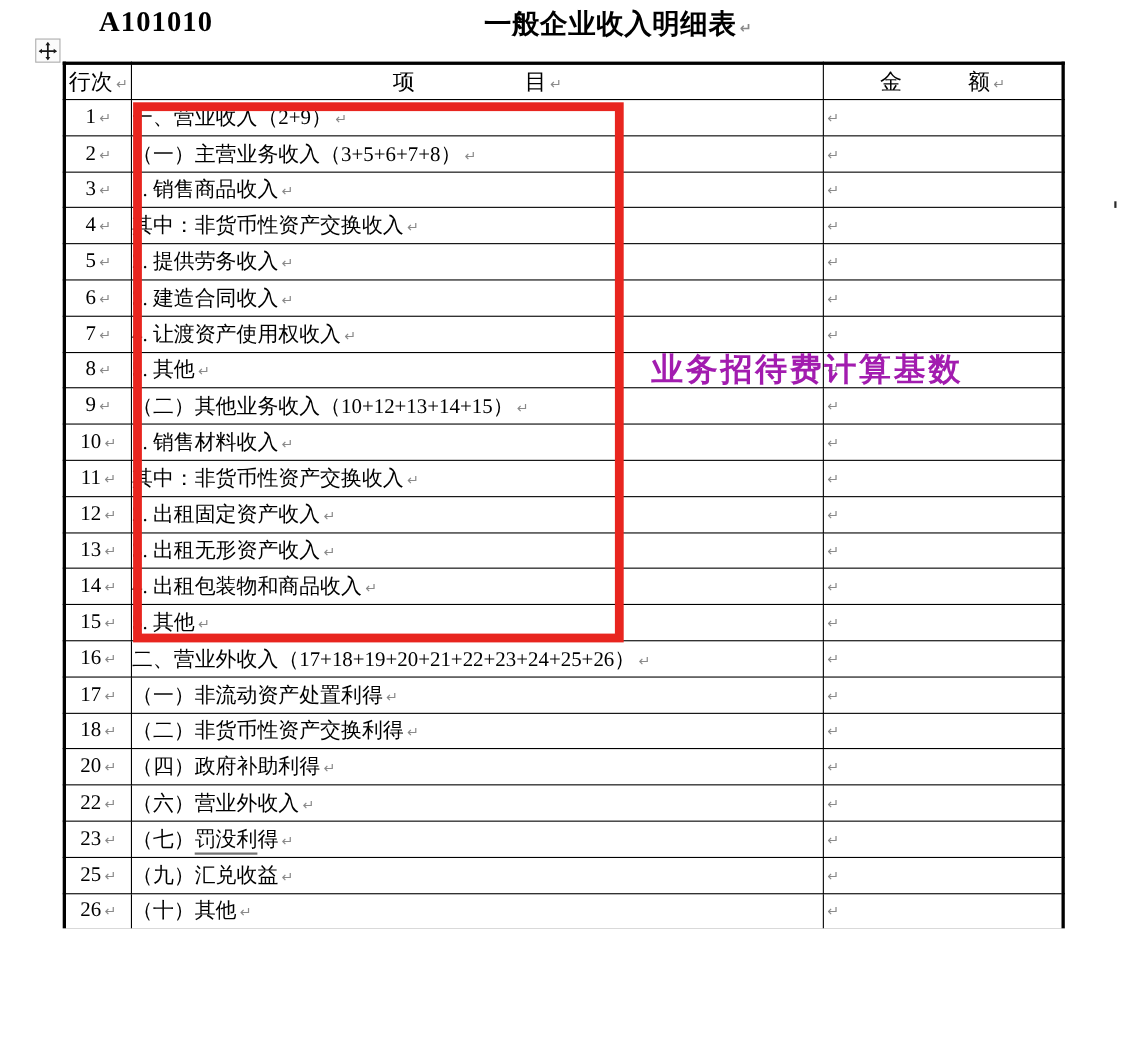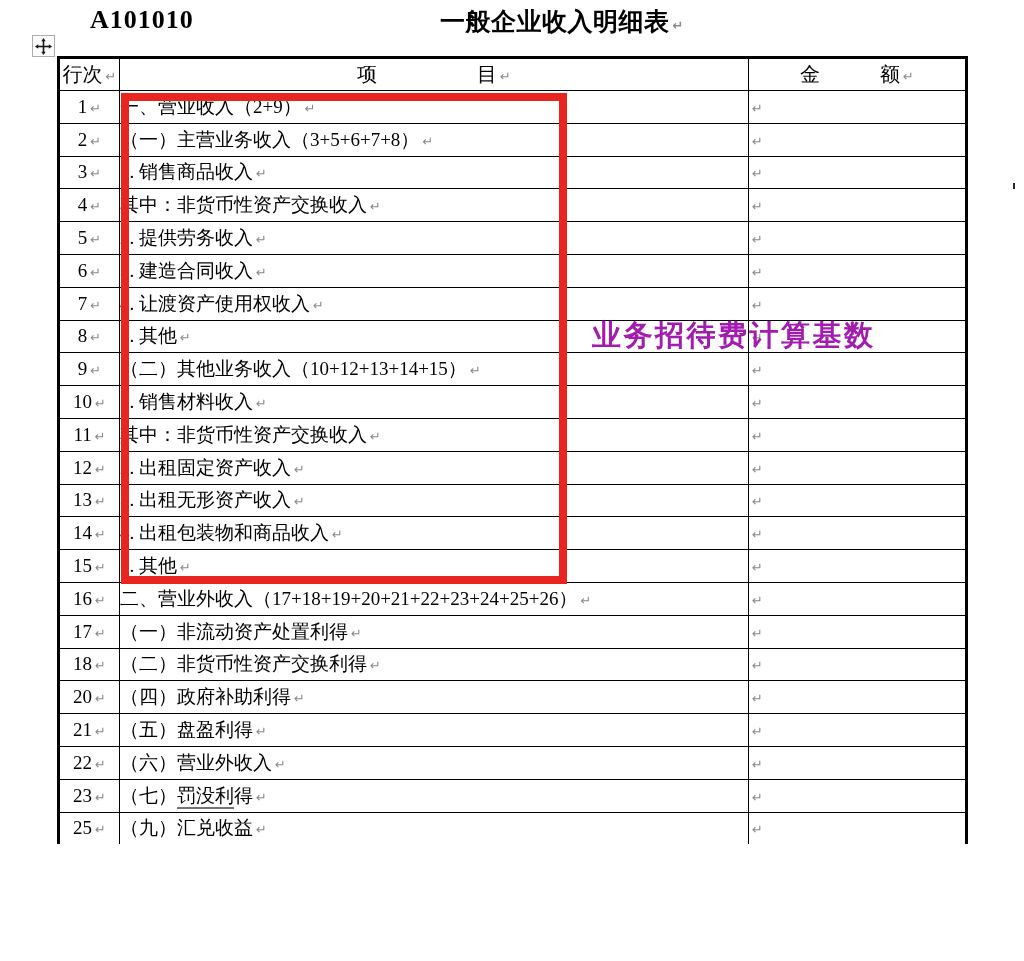--- a/index.html
+++ b/index.html
@@ -189,25 +189,20 @@
           <td class="c-num"><span>18</span><span class="pilcrow">↵</span></td>
           <td class="c-item ind1"><span>（二）非货币性资产交换利得</span><span class="pilcrow">↵</span></td>
           <td class="c-amt"><span class="pilcrow">↵</span></td>
         </tr>
         <tr>
           <td class="c-num"><span>20</span><span class="pilcrow">↵</span></td>
           <td class="c-item ind1"><span>（四）政府补助利得</span><span class="pilcrow">↵</span></td>
           <td class="c-amt"><span class="pilcrow">↵</span></td>
         </tr>
         <tr>
-          <td class="c-num"><span>21</span><span class="pilcrow">↵</span></td>
-          <td class="c-item ind1"><span>（五）盘盈利得</span><span class="pilcrow">↵</span></td>
-          <td class="c-amt"><span class="pilcrow">↵</span></td>
-        </tr>
-        <tr>
           <td class="c-num"><span>22</span><span class="pilcrow">↵</span></td>
           <td class="c-item ind1"><span>（六）营业外收入</span><span class="pilcrow">↵</span></td>
           <td class="c-amt"><span class="pilcrow">↵</span></td>
         </tr>
         <tr>
           <td class="c-num"><span>23</span><span class="pilcrow">↵</span></td>
           <td class="c-item ind1"><span>（七）</span><span class="uline">罚没利</span><span>得</span><span class="pilcrow">↵</span></td>
           <td class="c-amt"><span class="pilcrow">↵</span></td>
         </tr>
         <tr>

